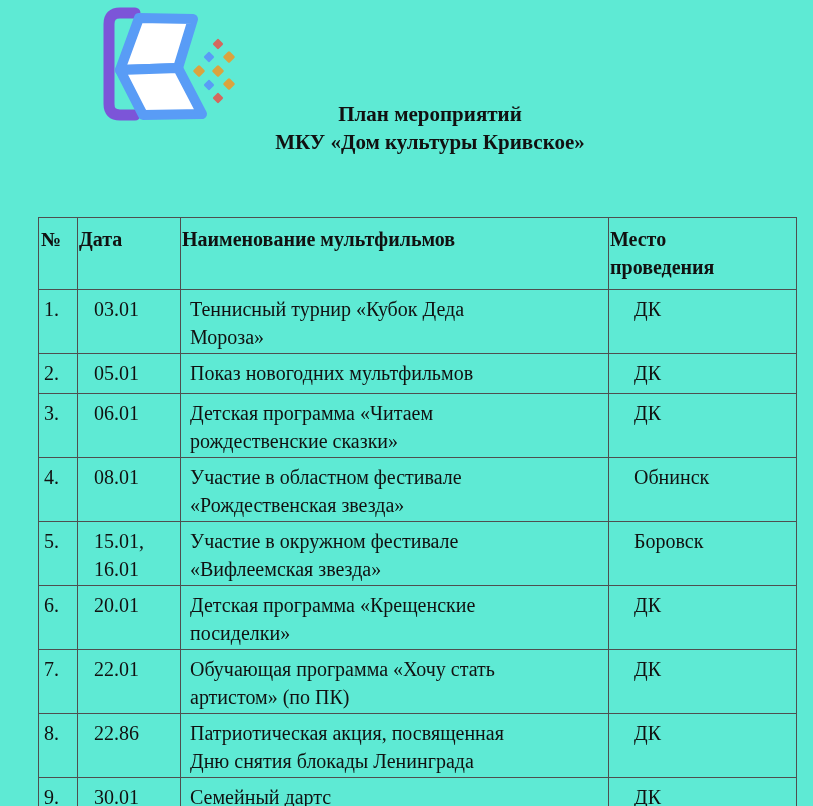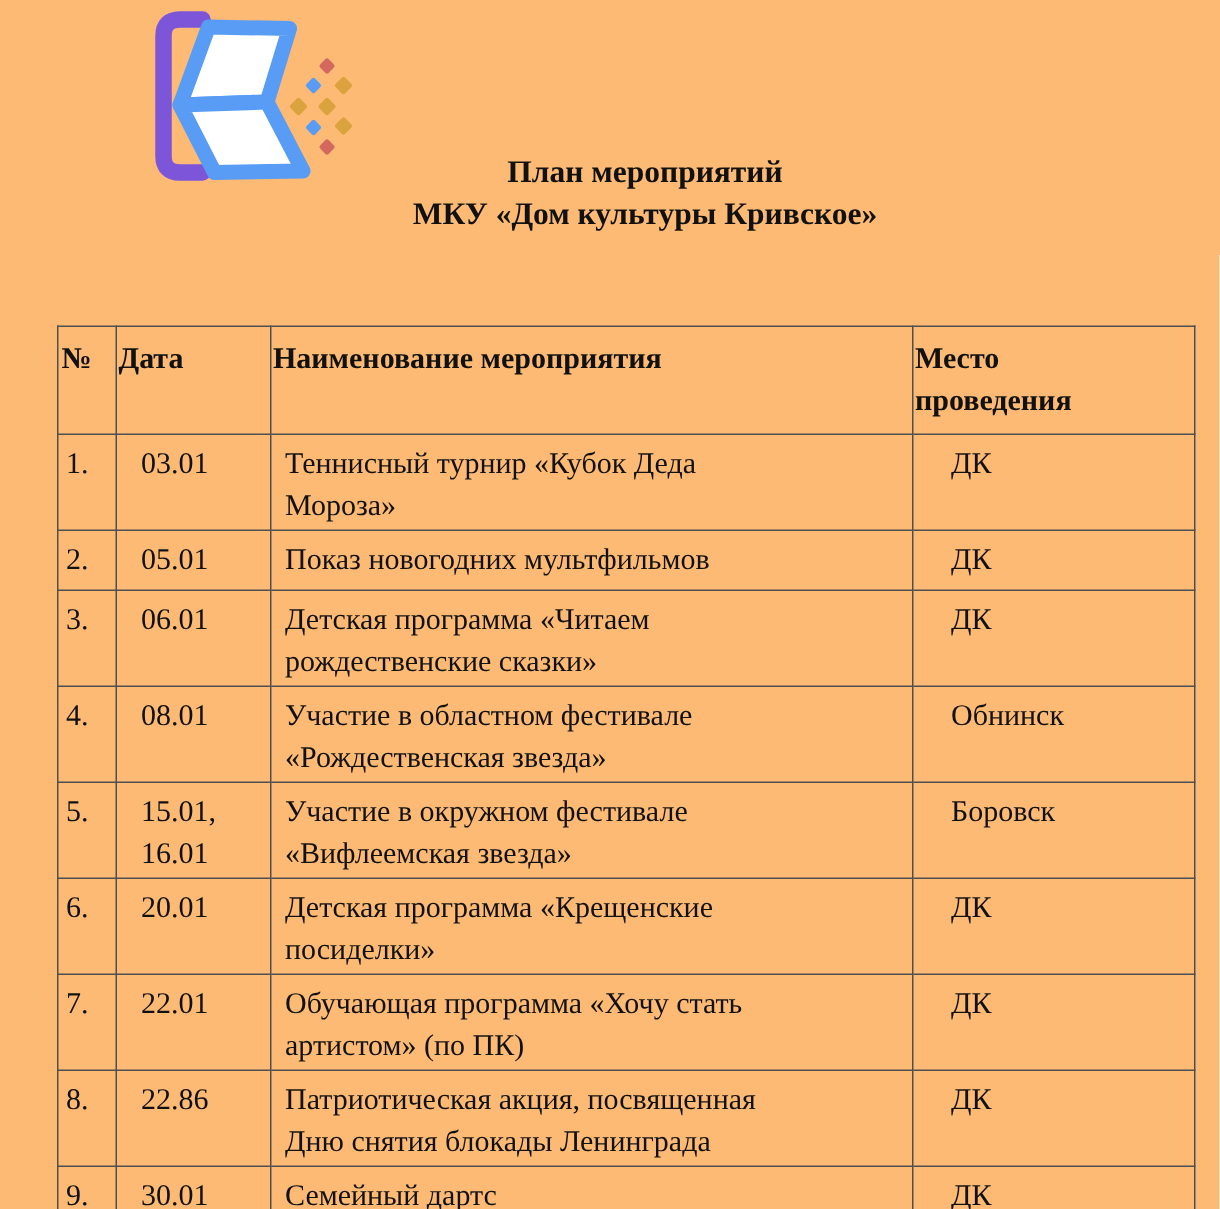--- a/index.html
+++ b/index.html
@@ -4,21 +4,21 @@
 <style>
   html, body {
     margin: 0;
     padding: 0;
     background: #ffffff;
   }
   .page {
     position: relative;
     width: 813px;
     height: 806px;
-    background: #fdba74;
+    background: #5eead4;
     font-family: "Liberation Serif", serif;
     color: #111111;
     overflow: hidden;
   }
   .logo {
     position: absolute;
     left: 103px;
     top: 6px;
     width: 135px;
     height: 118px;
@@ -105,21 +105,21 @@
     <colgroup>
       <col style="width:39px">
       <col style="width:103px">
       <col style="width:428px">
       <col style="width:188px">
     </colgroup>
     <thead>
       <tr>
         <th class="h-num">№</th>
         <th class="h-date">Дата</th>
-        <th class="h-name">Наименование мероприятия</th>
+        <th class="h-name">Наименование мультфильмов</th>
         <th class="h-place">
           <span class="place-wrap">Место проведения</span>
         </th>
       </tr>
     </thead>
     <tbody>
         <tr>
           <td class="c-num">1.</td>
           <td class="c-date">03.01</td>
           <td class="c-name">Теннисный турнир «Кубок Деда

